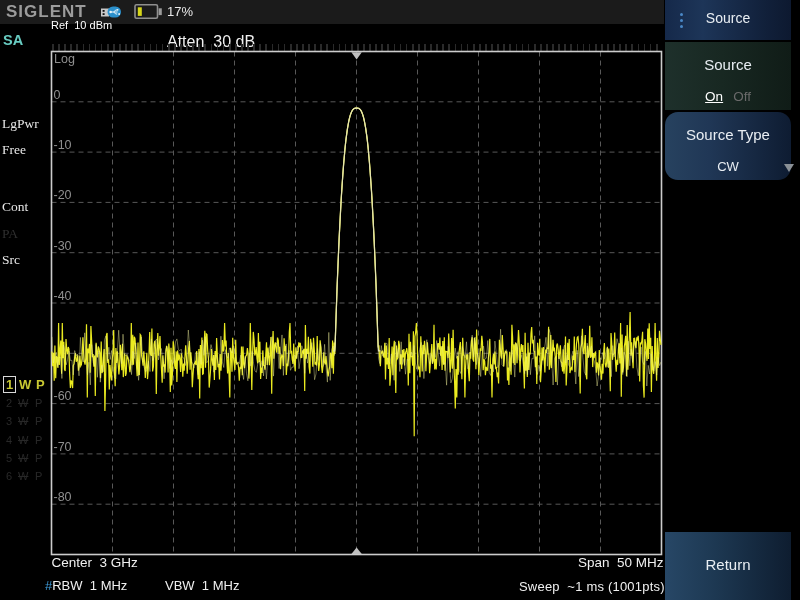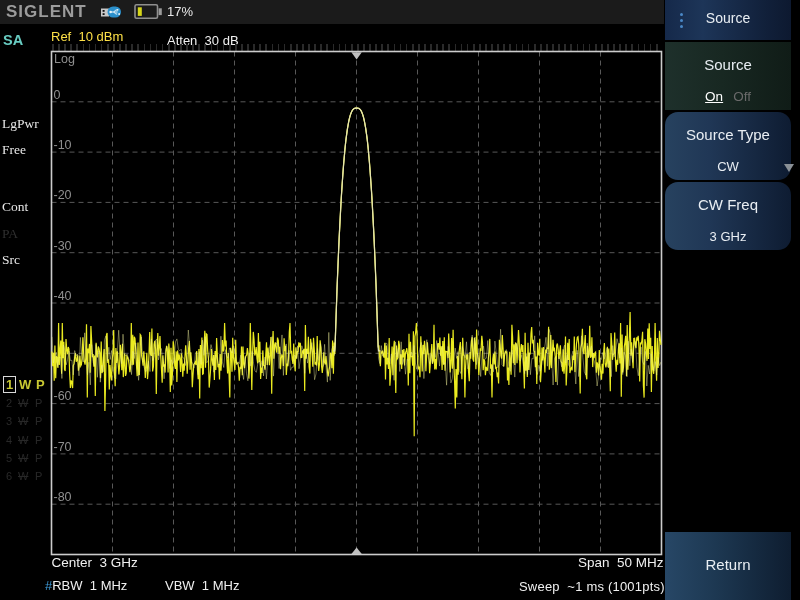--- a/index.html
+++ b/index.html
@@ -7,22 +7,22 @@
 #wrap { position:relative; width:800px; height:600px; background:#000; }
 
 
 #topbar { position:absolute; left:0; top:0; width:664px; height:24px; background:#1b1b1b; }
 #logo { position:absolute; left:6px; top:3px; font-size:17px; font-weight:bold;
   color:#9c9c9c; letter-spacing:1px; transform:scale(1,0.92); transform-origin:left top; }
 #batt-pct { position:absolute; left:167px; top:4px; font-size:13px; color:#e8e8e8;text-align:center; }
 
 
 #sa { position:absolute; left:3px; top:31.5px; font-size:14.5px; font-weight:bold; color:#68ccc2; }
-#refrow { position:absolute; left:51px; top:29px; font-size:13px; color:#fde047; }
-#attrow { position:absolute; left:167px; top:33px; font-size:13px; color:#f0f0f0; }
+#refrow { position:absolute; left:51px; top:19px; font-size:11px; color:#ffffff; }
+#attrow { position:absolute; left:167px; top:33px; font-size:16px; color:#f0f0f0; }
 
 
 .lbl { position:absolute; left:2px; font-size:13.5px; color:#e8e8e8;font-family:Liberation Serif, serif; }
 .dim { color:#2f2f2f; }
 
 
 .tr { position:absolute; left:3px; font-size:11px; color:#282828; letter-spacing:0; }
 .tr span { display:inline-block; }
 .tr .n { width:12px; text-align:center; }
 .tr .w { width:14px; margin-left:3px; text-decoration:line-through; }
@@ -158,21 +158,17 @@
       <i style="top:12px"></i>
     </div>
   <div class="btn bluebtn" id="b2">
       <div class="t1 bt">Source Type</div>
       <div class="t2 bv">CW</div>
     </div>
   <div class="btn" id="b1">
       <div class="t1 bt">Source</div>
       <div id="onoff"><span class="on">On</span><span class="off">Off</span></div>
     </div>
-  <div class="btn bluebtn" id="b3">
-      <div class="t1 bt">CW Freq</div>
-      <div class="t2 bv">3 GHz</div>
-    </div>
   <div class="btn" id="breturn">
       <div class="t1">Return</div>
     </div>
   <div id="arrow"></div>
 </div>
 
 </body></html>

